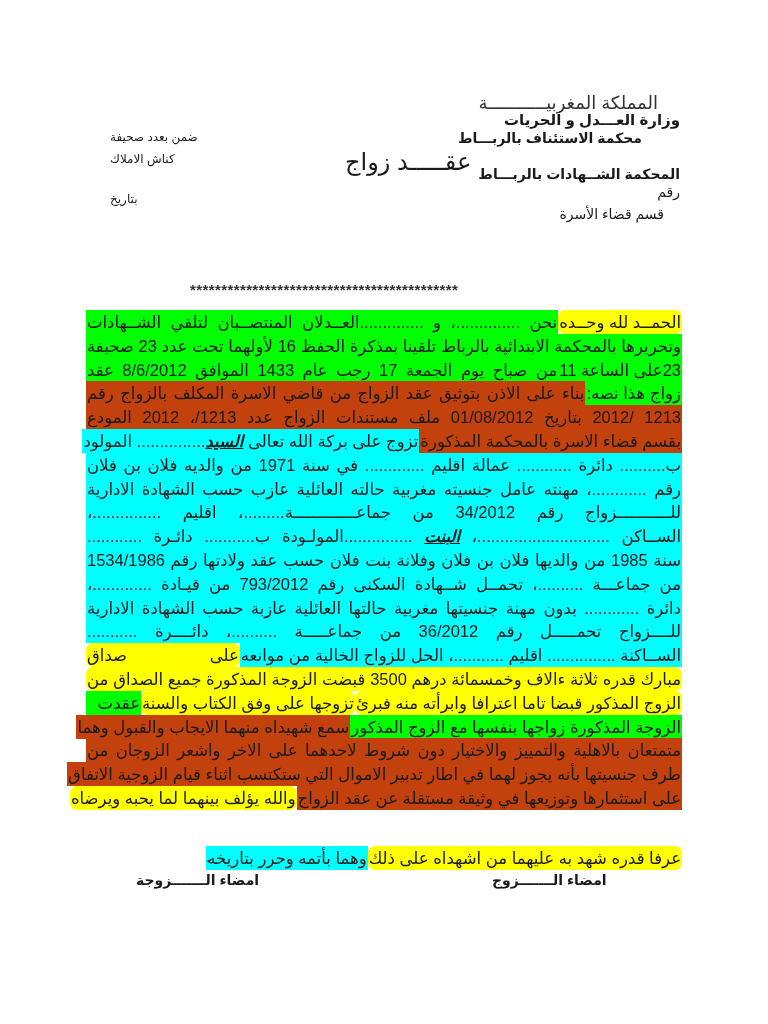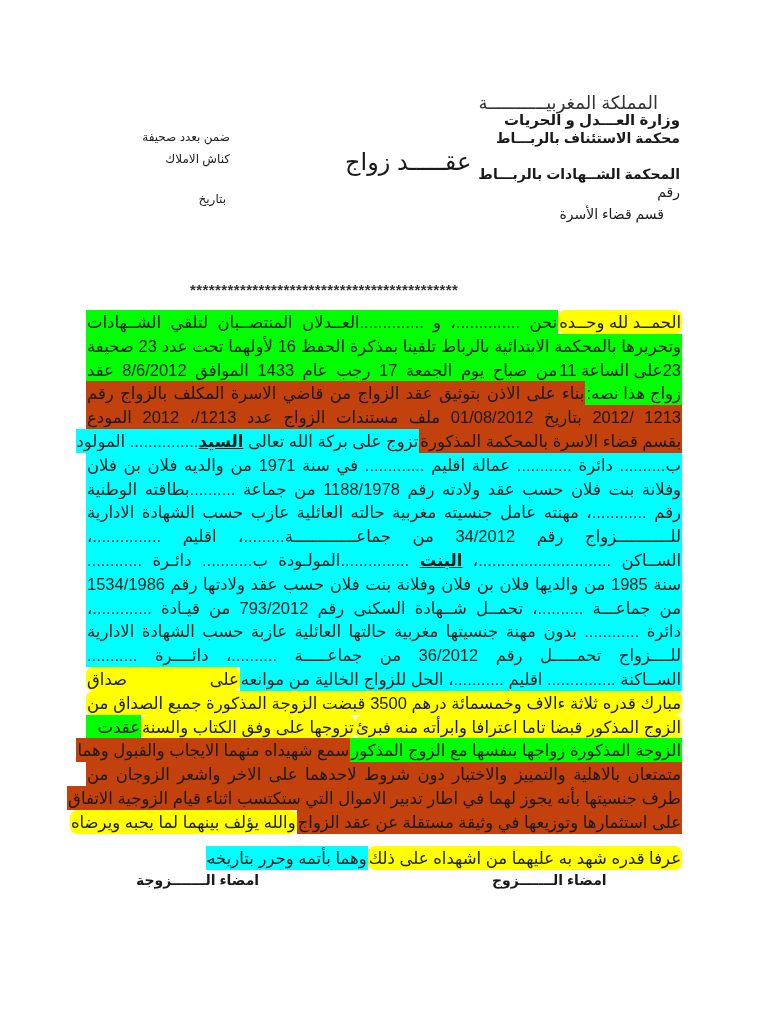--- a/index.html
+++ b/index.html
@@ -6,41 +6,41 @@
   body {
     width: 768px; height: 1024px; background: #ffffff; position: relative; overflow: hidden;
     font-family: "Liberation Sans", "DejaVu Sans", sans-serif; color: #1a1a1a;
   }
   .abs { position: absolute; }
   .rtl { direction: rtl; unicode-bidi: embed; }
   .hdr-right { right: 88px; top: 95px; width: 260px; text-align: right; }
   .hdr-right div { white-space: nowrap; }
   .h-kingdom { font-size: 18px; line-height: 16px; margin-right: 22px; color:#333; }
   .h-ministry { font-size: 15px; line-height: 18px; font-weight: bold; margin-right: 0px; }
-  .h-appeal { font-size: 14px; line-height: 18px; font-weight: bold; }
+  .h-appeal { font-size: 14px; line-height: 18px; font-weight: bold; text-align: center; }
   .h-first { font-size: 14px; line-height: 18px; margin-top: 18px; font-weight: bold; }
   .h-raqm { font-size: 14px; line-height: 18px; }
   .h-family { font-size: 14px; line-height: 18px; margin-top: 4px; margin-right: 16px; }
   .title { left: 345px; top: 148px; font-size: 24px; letter-spacing: 2px; }
-  .hdr-left { left: 110px; top: 130px; width: 120px; text-align: right; font-size: 12px; }
+  .hdr-left { left: 110px; top: 130px; width: 120px; text-align: left; font-size: 12px; }
   .hdr-left div { white-space: nowrap; }
   .stars { left: 190px; top: 281px; font-size: 15px; font-weight: bold; letter-spacing: 0.4px; color:#333; }
   .body-block { left: 86px; top: 310px; width: 596px; }
   .line {
     height: 23.8px; line-height: 24px; font-size: 16.5px; white-space: nowrap; overflow: visible;
     text-align: justify; text-align-last: justify; direction: rtl; display: flex; flex-direction: row;
     justify-content: flex-start;
   }
   .seg { display: inline-block; height: 24px; white-space: nowrap; padding: 0 1px; }
   .yellow { background: #ffff00; border-radius: 7px; }
   .green { background: #00ff00; }
   .gray { background: #c2410c; }
   .cyan { background: #00ffff; }
   .fill { flex: 1 1 auto; text-align: justify; text-align-last: justify; }
-  .u { text-decoration: underline; font-weight: bold; }
+  .u { text-decoration: underline; font-weight: bold; font-style: italic; }
   .sig { top: 872px; font-size: 14px; font-weight: bold; }
   .sig-right { left: 492px; }
   .sig-left { left: 136px; }
   .closing-dot { left: 206px; top: 848px; font-size: 16px; }
 </style>
 </head>
 <body>
 
 <div class="abs hdr-right rtl">
   <div class="h-kingdom">المملكة المغربيـــــــــــة</div>
@@ -79,23 +79,20 @@
     </div>
     <div class="line">
       <span class="seg gray fill">1213 /2012 بتاريخ 01/08/2012 ملف مستندات الزواج عدد 1213/، 2012 المودع</span>
     </div>
     <div class="line">
       <span class="seg gray">بقسم قضاء الاسرة بالمحكمة المذكورة</span>
       <span class="seg cyan fill">تزوج على بركة الله تعالى <span class="u">السيد</span>............... المولود</span>
     </div>
     <div class="line">
       <span class="seg cyan fill">ب.......... دائرة ............ عمالة اقليم ............. في سنة 1971 من والديه فلان بن فلان</span>
-    </div>
-    <div class="line">
-      <span class="seg cyan fill">وفلانة بنت فلان حسب عقد ولادته رقم 1188/1978 من جماعة ..........بطاقته الوطنية</span>
     </div>
     <div class="line">
       <span class="seg cyan fill">رقم ............، مهنته عامل جنسيته مغربية حالته العائلية عازب حسب الشهادة الادارية</span>
     </div>
     <div class="line">
       <span class="seg cyan fill">للـــــــــــزواج رقم 34/2012 من جماعـــــــــــــة.........، اقليم ...............،</span>
     </div>
     <div class="line">
       <span class="seg cyan fill">الســاكن .............................، <span class="u">البنت</span> ...............المولـودة ب........... دائـرة ............</span>
     </div>

